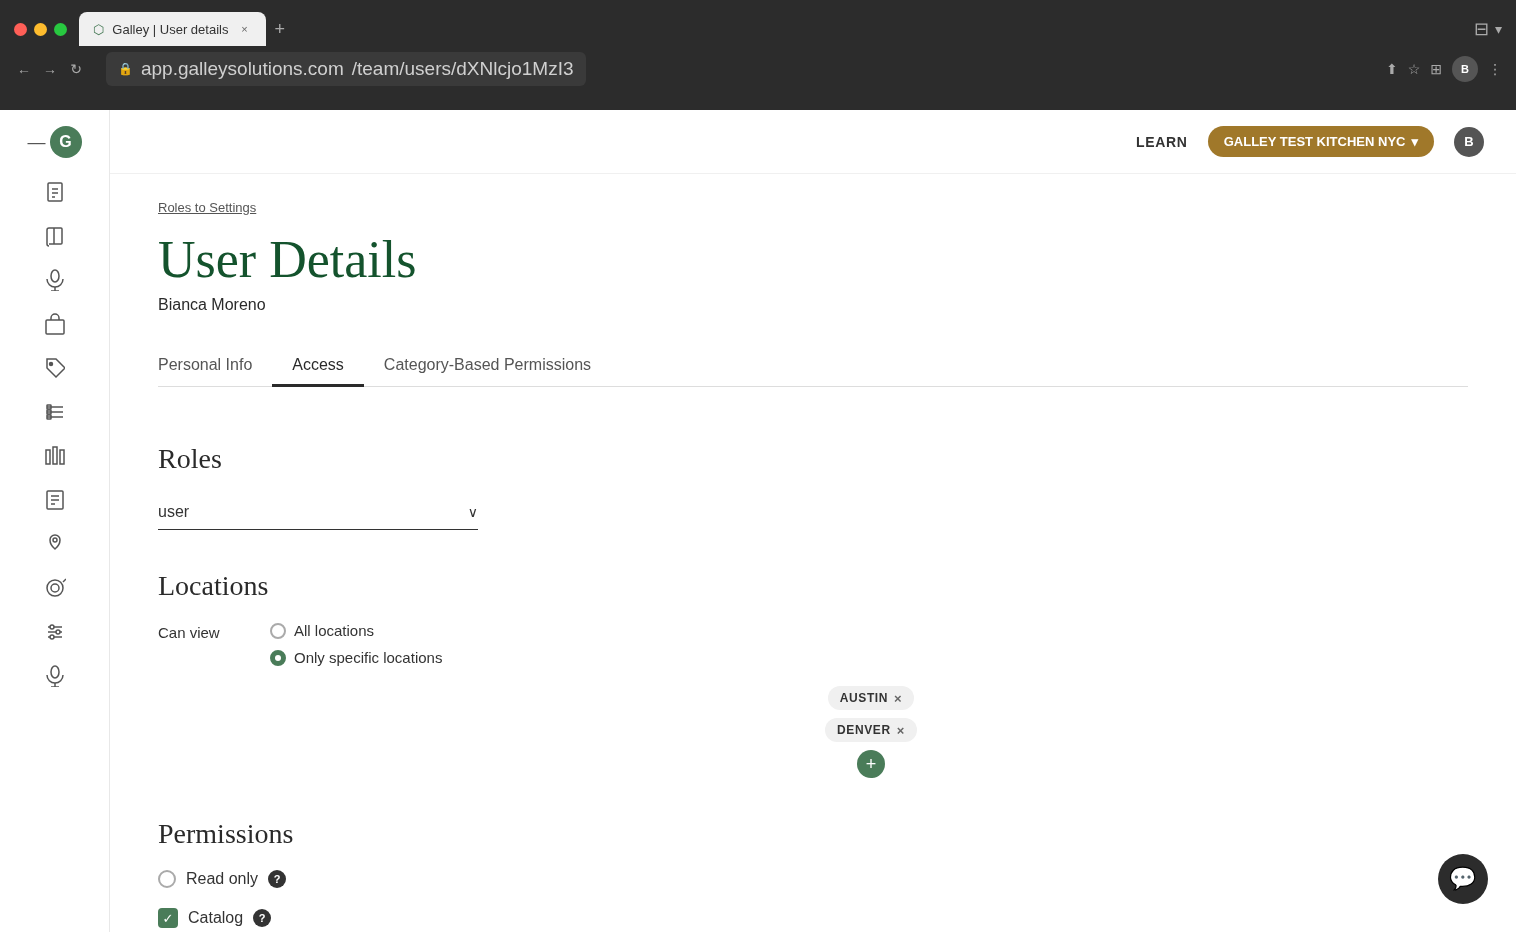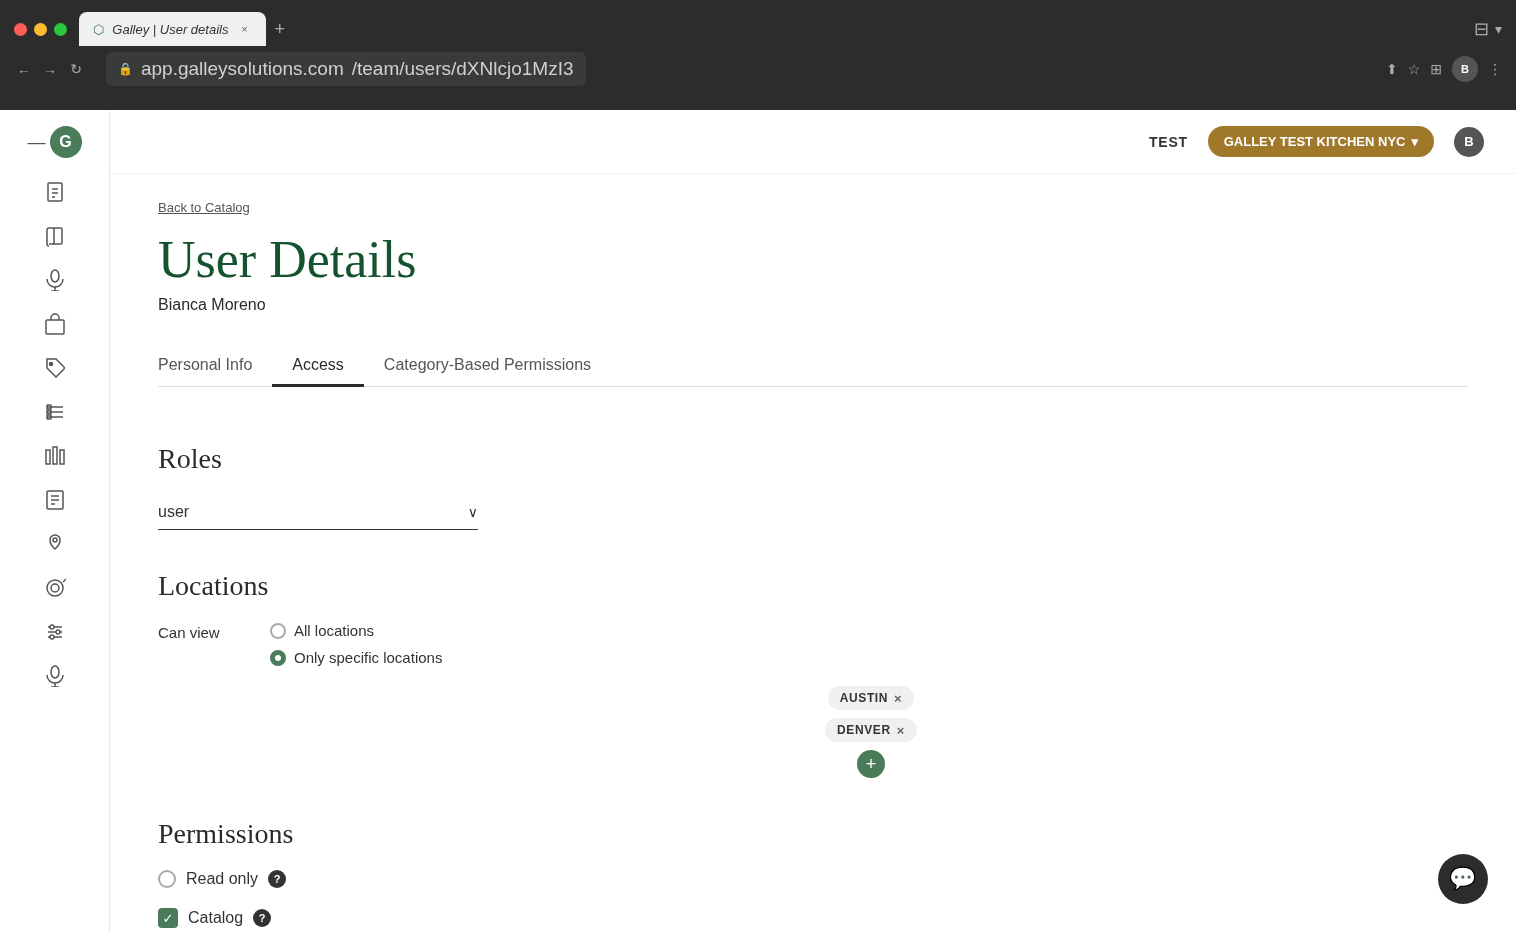--- a/index.html
+++ b/index.html
@@ -47,21 +47,20 @@
       background: #f0f0f0;
       border-radius: 8px 8px 0 0;
       padding: 6px 14px;
       gap: 8px;
       height: 34px;
     }
 
     .tab-title {
       font-size: 13px;
       color: #333;
-      font-style: italic;
     }
 
     .tab-close {
       width: 16px;
       height: 16px;
       display: flex;
       align-items: center;
       justify-content: center;
       border-radius: 50%;
       color: #666;
@@ -670,32 +669,32 @@
           <line x1="9" y1="18" x2="9" y2="22"></line>
           <line x1="5" y1="22" x2="13" y2="22"></line>
         </svg>
       </span>
     </div>
   </div>
 
   <div class="main-content">
 
     <div class="top-bar">
-      <button class="learn-btn">TEST</button>
+      <button class="learn-btn">LEARN</button>
       <button class="kitchen-btn">
         <span>GALLEY TEST KITCHEN NYC</span>
         <span>▾</span>
       </button>
       <div class="user-avatar">
         <span>B</span>
       </div>
     </div>
 
     <div class="page-content">
-      <a class="back-link">Back to Catalog</a>
+      <a class="back-link">Roles to Settings</a>
 
       <h1 class="page-title">User Details</h1>
       <p class="page-subtitle">Bianca Moreno</p>
 
       
       <div class="tabs">
         <div class="tab-item">Personal Info</div>
         <div class="tab-item active">Access</div>
         <div class="tab-item">Category-Based Permissions</div>
       </div>

